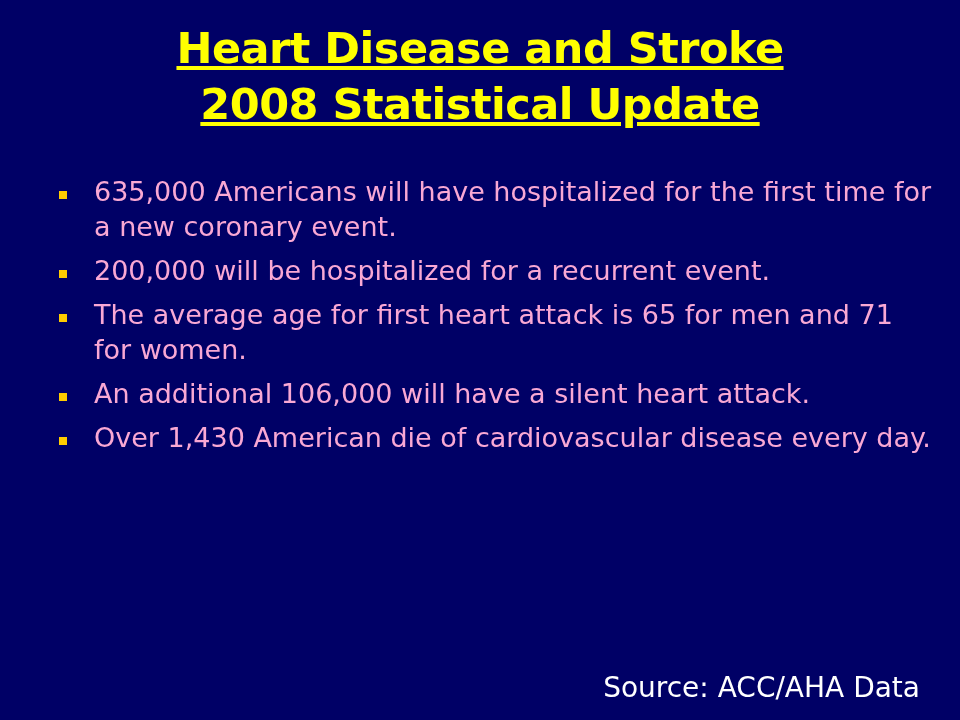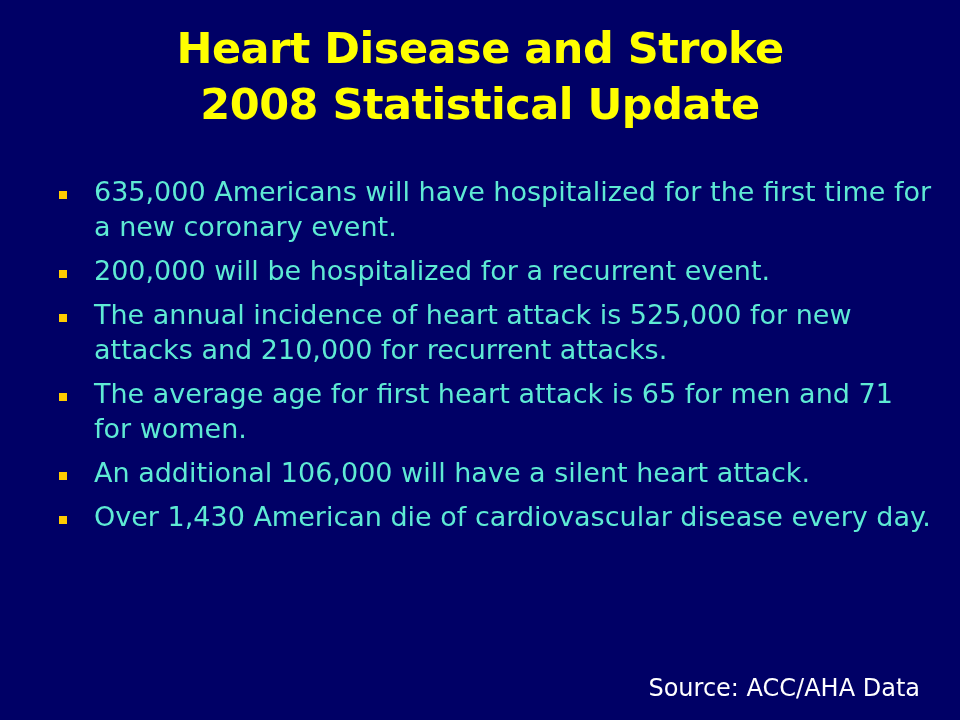--- a/index.html
+++ b/index.html
@@ -12,43 +12,44 @@
     .slide { position: absolute; inset: 0; background: #000066; }
     .title {
       position: absolute; left: 0; right: 0; top: 20px;
       text-align: center;
       color: #ffff00;
       font-family: "DejaVu Sans", sans-serif;
       font-weight: bold;
       font-size: 43px;
       line-height: 56px;
       letter-spacing: -0.5px;
+      text-decoration: underline;
     }
     .title .line { display: block; }
     .bullets {
       position: absolute; left: 55px; top: 174px; width: 880px;
       margin: 0; padding: 0; list-style: none;
     }
     .bullet {
       position: relative;
       padding-left: 39px;
-      color: #5eead4;
+      color: #f9a8d4;
       font-size: 27px;
       line-height: 35px;
       margin-bottom: 9px;
     }
     .bullet .marker {
       position: absolute; left: 4px; top: 17px;
       width: 8px; height: 8px;
       background: #ffcc00;
     }
     .source {
       position: absolute; right: 40px; top: 673px;
       color: #ffffff;
-      font-size: 24px;
+      font-size: 28px;
       line-height: 30px;
     }
   </style>
 </head>
 <body>
 
 <div class="slide">
   <h1 class="title" style="margin:0;">
     <span class="line">Heart Disease and Stroke</span>
     <span class="line">2008 Statistical Update</span>
@@ -58,24 +59,20 @@
     <li class="bullet">
       <span class="marker"></span>
       <span>635,000 Americans will have hospitalized for the first time for a new coronary event.</span>
     </li>
     <li class="bullet">
       <span class="marker"></span>
       <span>200,000 will be hospitalized for a recurrent event.</span>
     </li>
     <li class="bullet">
       <span class="marker"></span>
-      <span>The annual incidence of heart attack is 525,000 for new attacks and 210,000 for recurrent attacks.</span>
-    </li>
-    <li class="bullet">
-      <span class="marker"></span>
       <span>The average age for first heart attack is 65 for men and 71 for women.</span>
     </li>
     <li class="bullet">
       <span class="marker"></span>
       <span>An additional 106,000 will have a silent heart attack.</span>
     </li>
     <li class="bullet">
       <span class="marker"></span>
       <span>Over 1,430 American die of cardiovascular disease every day.</span>
     </li>

